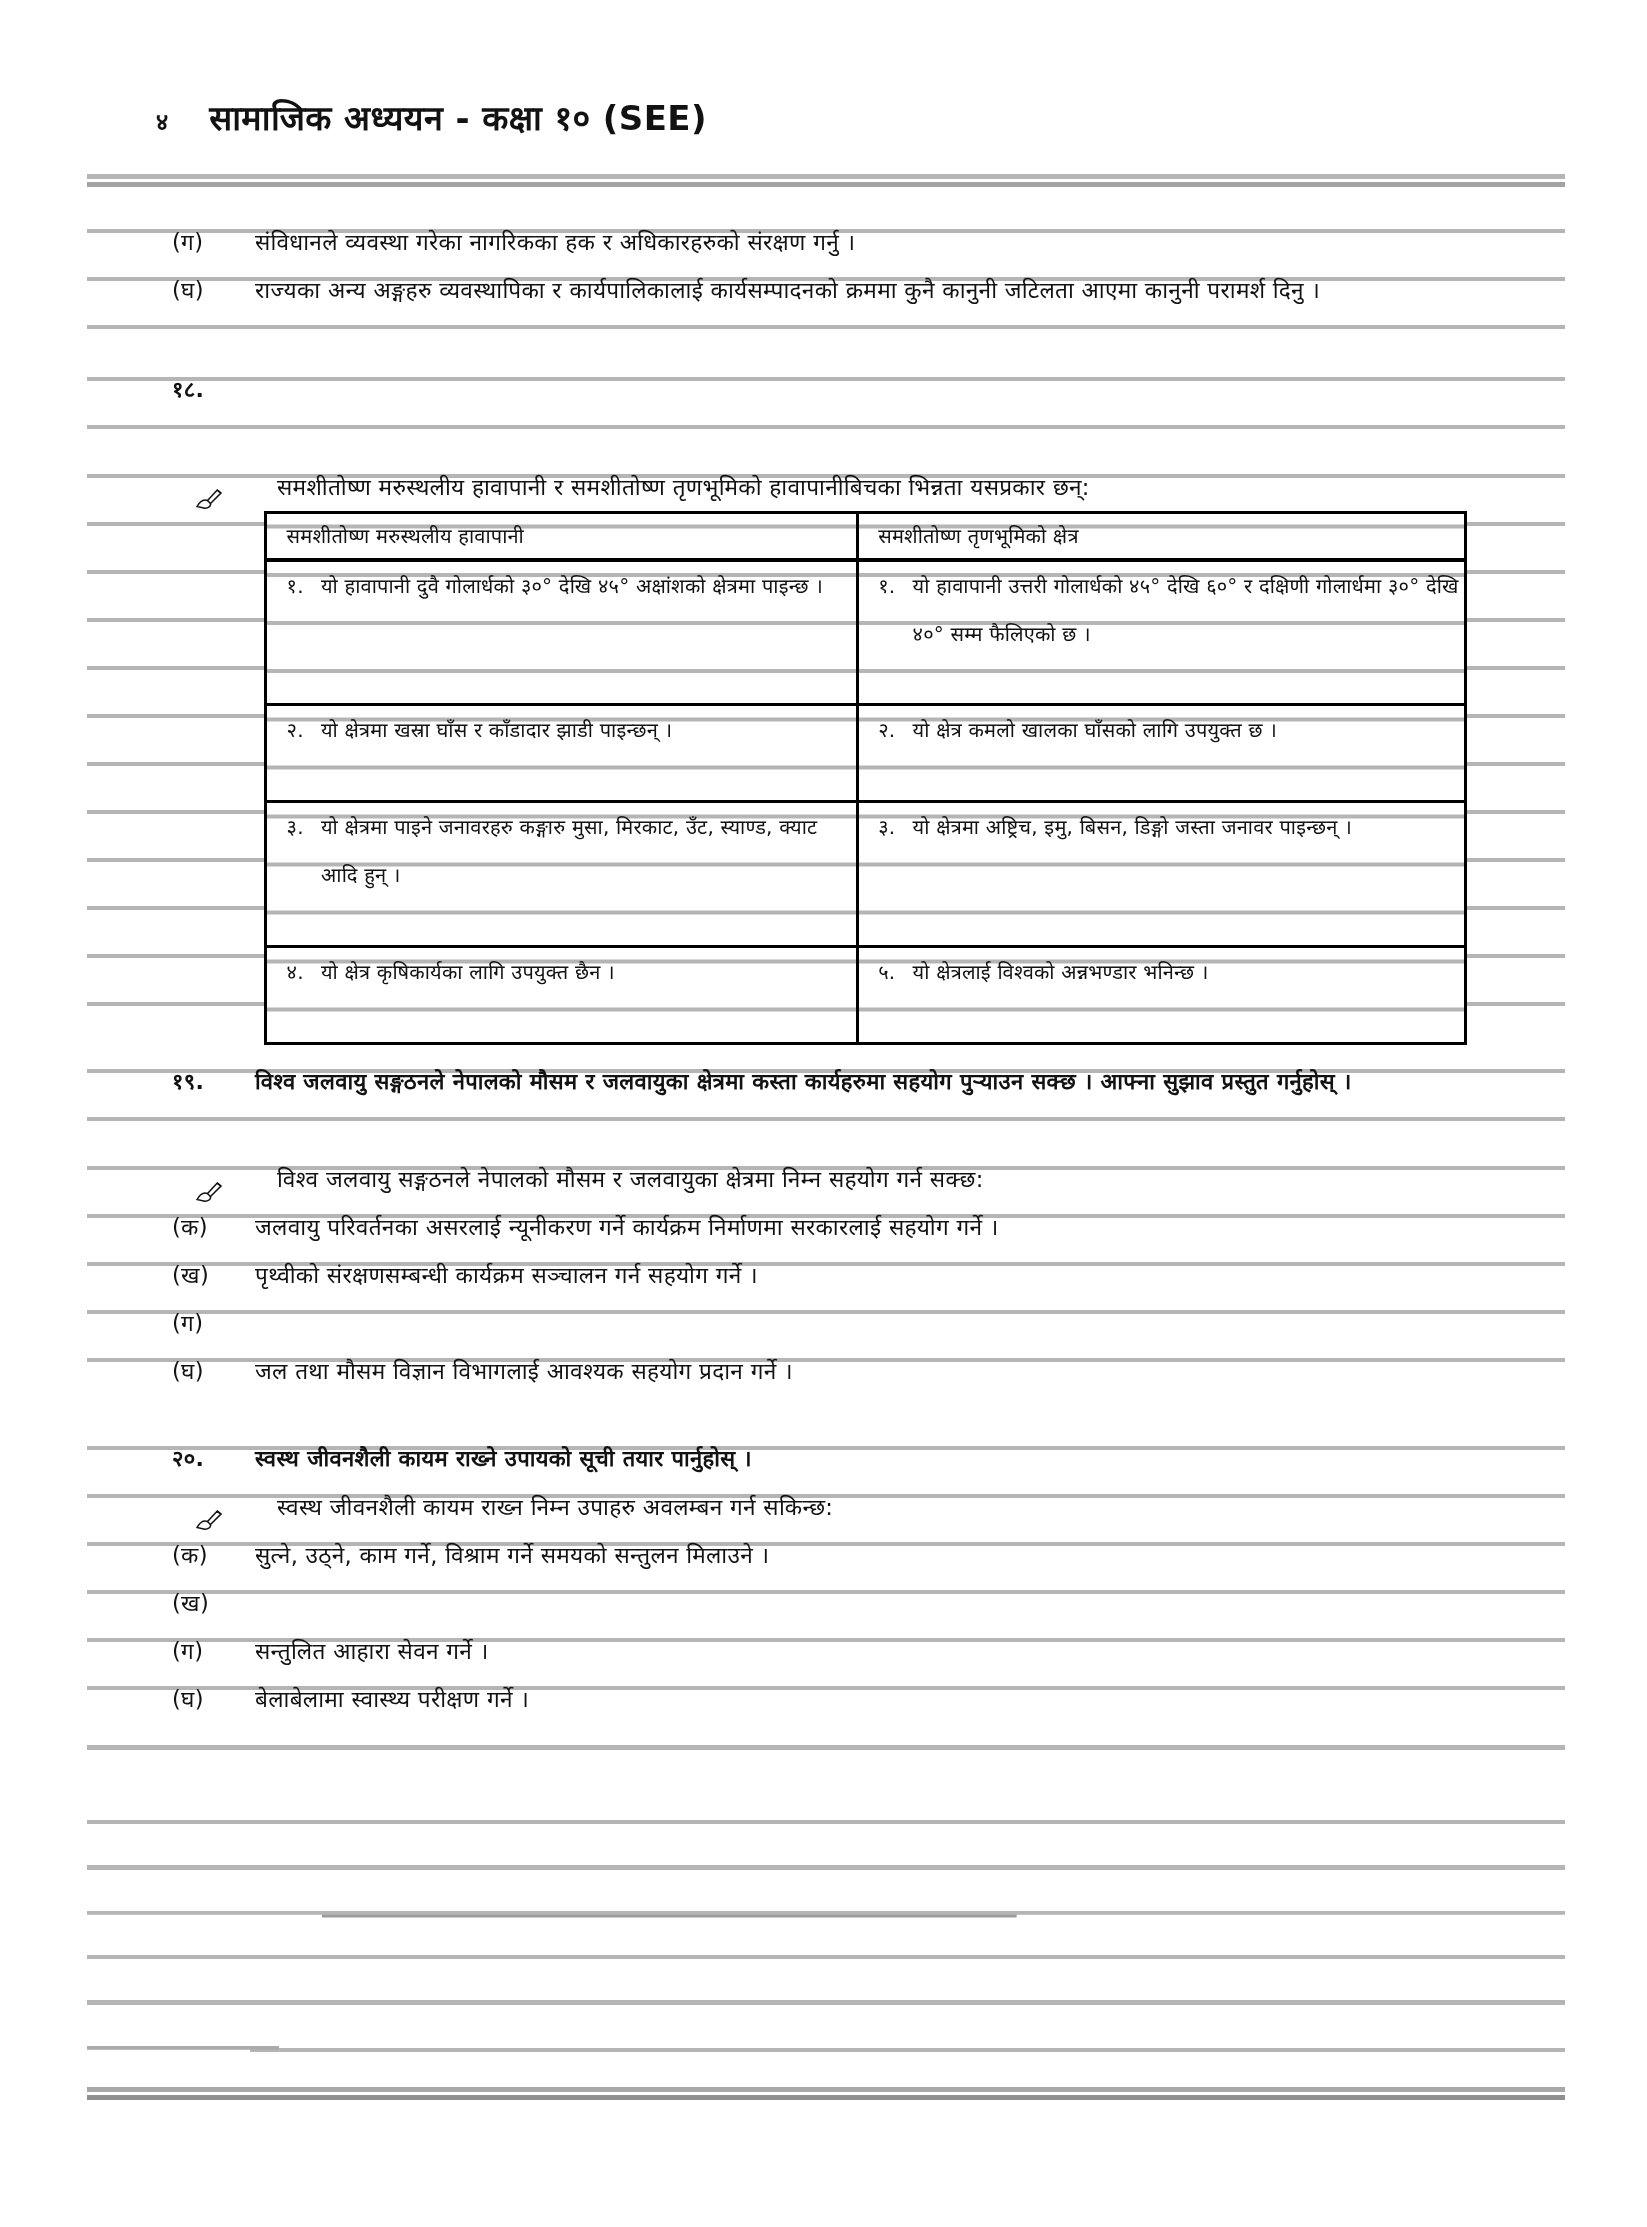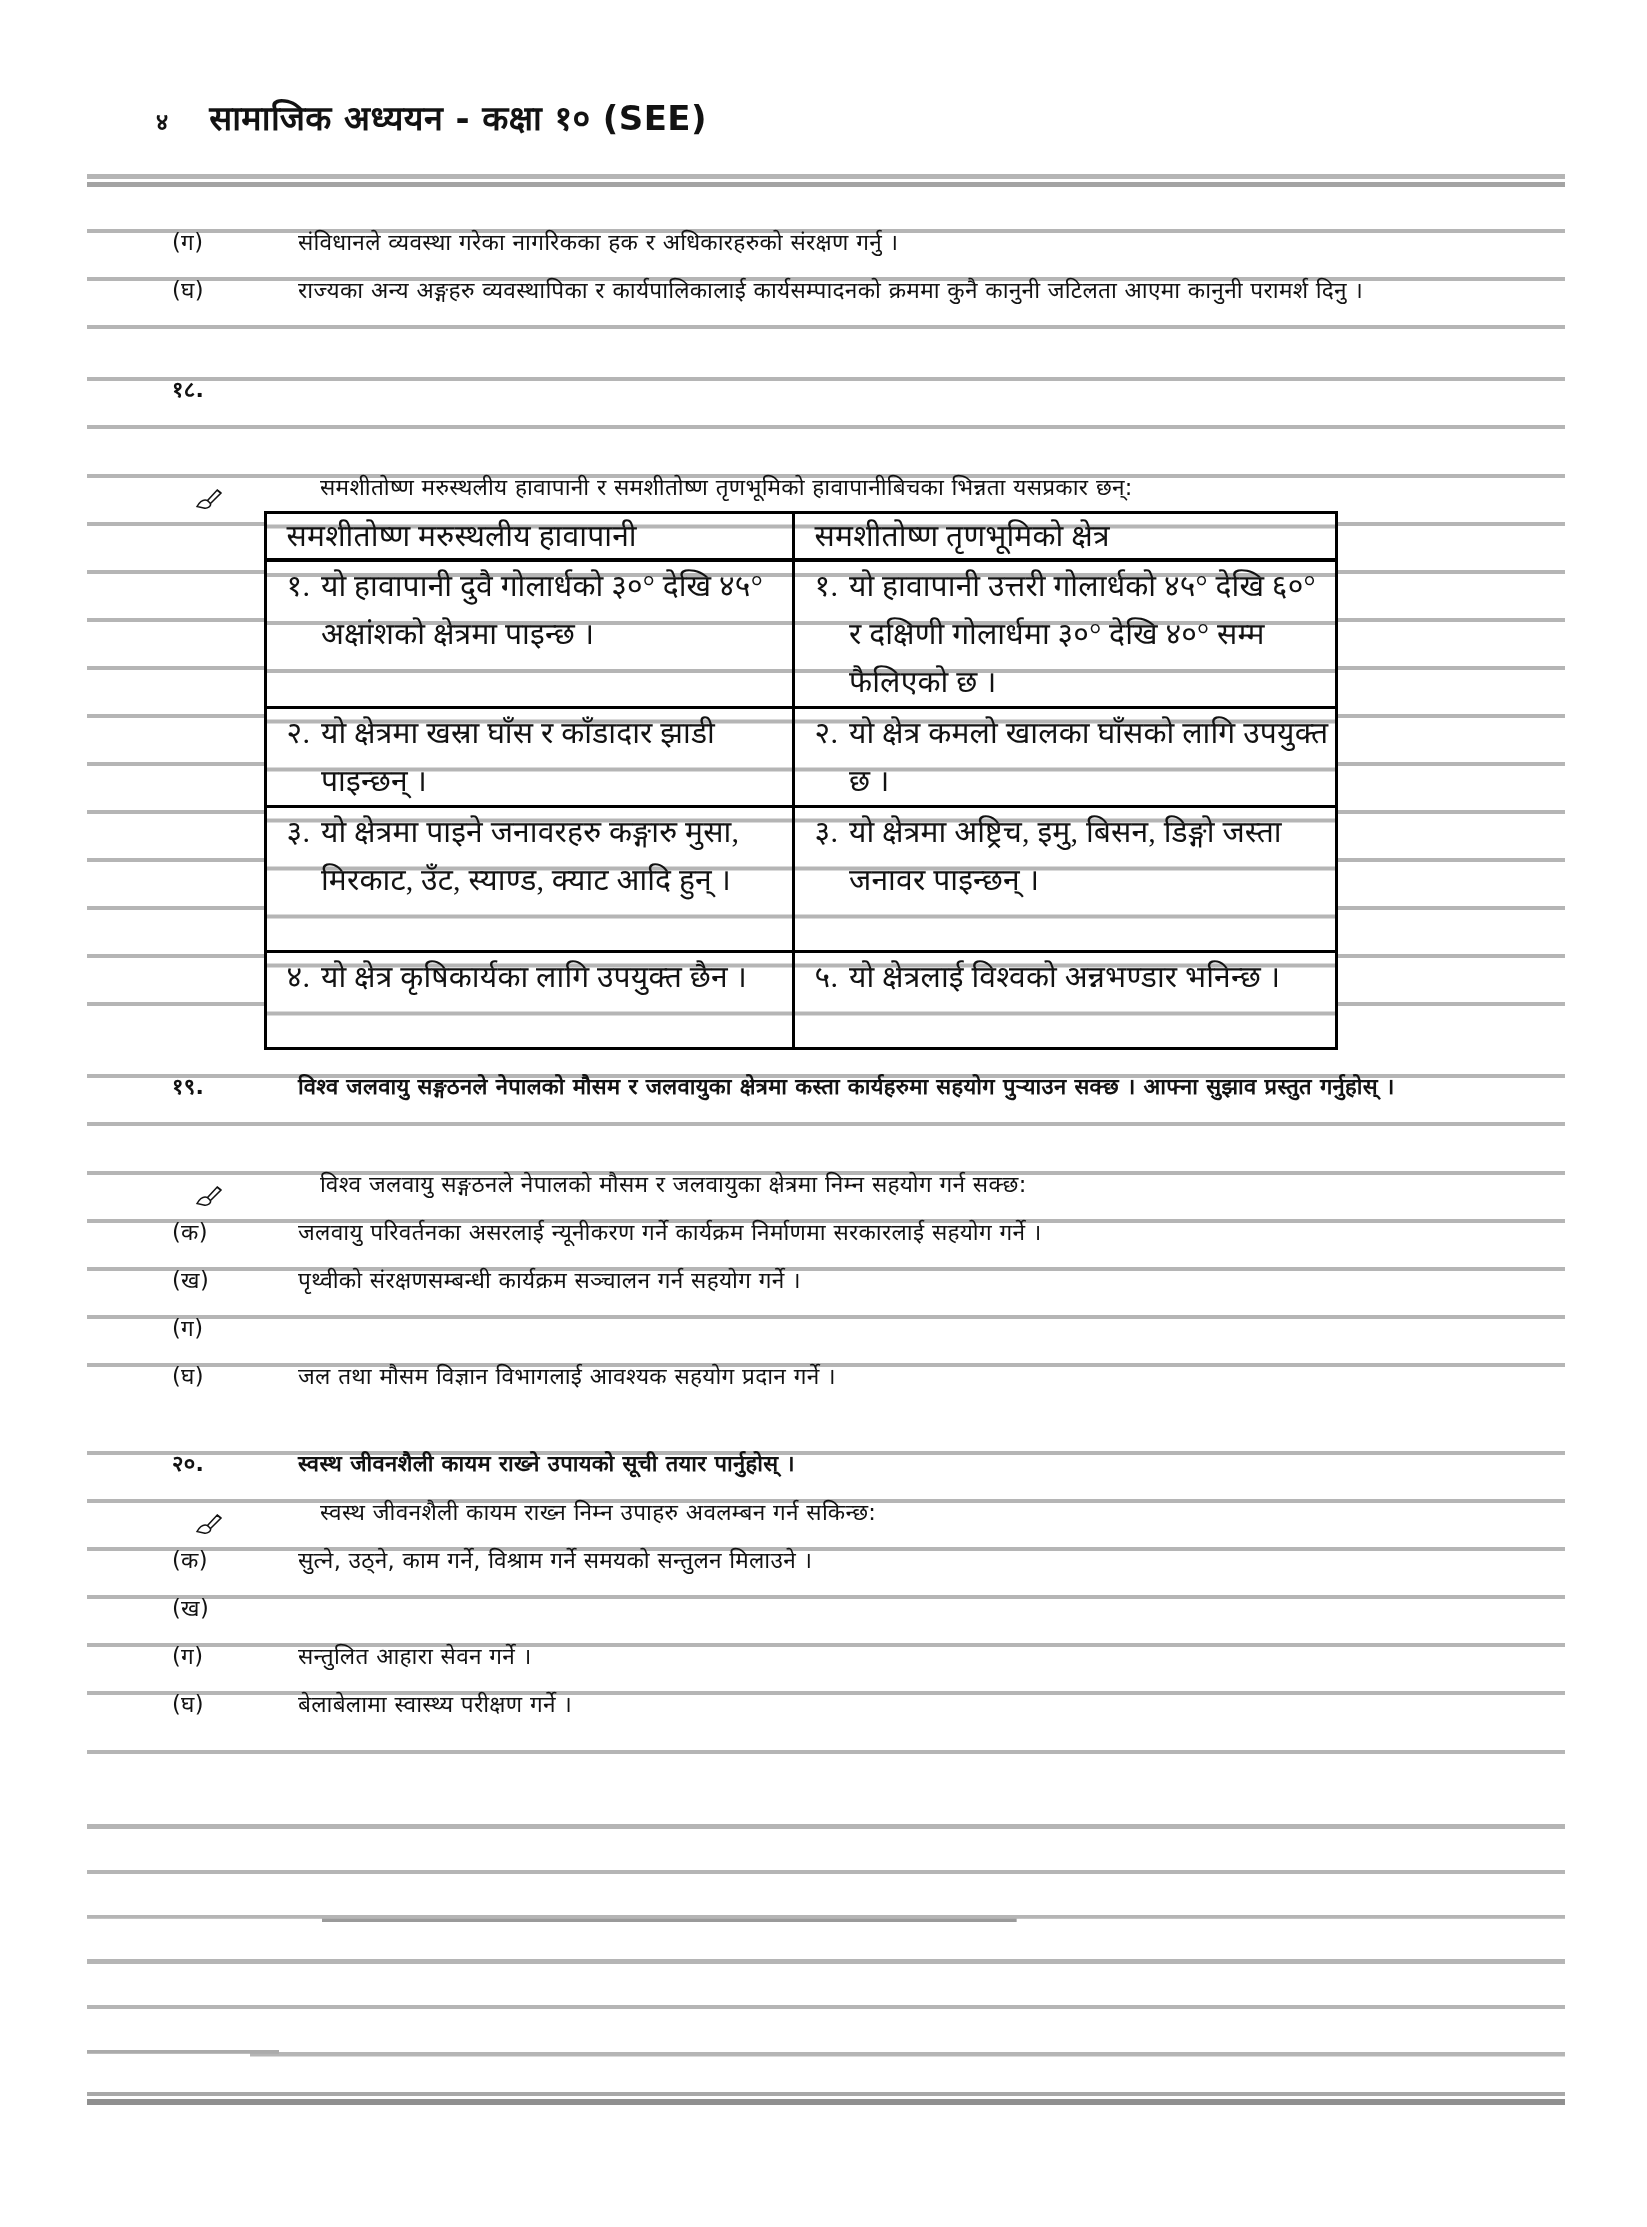--- a/index.html
+++ b/index.html
@@ -28,33 +28,33 @@
   .content{margin:0 83px 0 87px;}
   .row{
     position:relative;line-height:48px;font-size:22.6px;letter-spacing:0.3px;
     display:flex;align-items:flex-start;overflow:hidden;
     background-image:repeating-linear-gradient(180deg,
       transparent 0 10.6px, var(--rule) 10.6px 15px, transparent 15px 48px);
   }
   .r64{height:48px;} .r128{height:97px;}
   .lbl{flex:0 0 83px;padding-left:85px;box-sizing:content-box;width:0;white-space:nowrap;}
   .lbl2{flex:0 0 83px;padding-left:85px;box-sizing:content-box;width:0;white-space:nowrap;font-weight:bold;}
-  .txt{flex:1;padding-right:53px;margin-left:43px;}
+  .txt{flex:1;padding-right:53px;}
   .qrow{font-weight:bold;font-size:22px;}
   .penlbl{flex:0 0 83px;padding-left:107px;box-sizing:content-box;width:0;}
   .pen{display:inline-block;margin-top:15px;}
 
   
   .tband{
     background-image:repeating-linear-gradient(180deg,
       transparent 0 10.6px, var(--rule) 10.6px 15px, transparent 15px 48px);
   }
   table.cmp{
-    border-collapse:collapse;margin-left:177px;width:1074px;background:#fff;
-    table-layout:fixed;font-size:30px;letter-spacing:0.2px;font-family:Liberation Serif, serif;
+    border-collapse:collapse;margin-left:177px;width:1203px;background:#fff;
+    table-layout:fixed;font-size:20px;letter-spacing:0.2px;
   }
   table.cmp col.c1{width:49.3%;} table.cmp col.c2{width:50.7%;}
   table.cmp th,table.cmp td{
     border:3px solid var(--table-border);vertical-align:top;padding:0;overflow:hidden;
     background-image:repeating-linear-gradient(180deg,
       transparent 0 10.6px, var(--rule) 10.6px 15px, transparent 15px 48px);
   }
   table.cmp{border:3.8px solid var(--table-border);}
   table.cmp th{border-bottom:4.5px solid var(--table-border);font-weight:normal;text-align:left;}
   .cell{display:flex;line-height:48px;}

